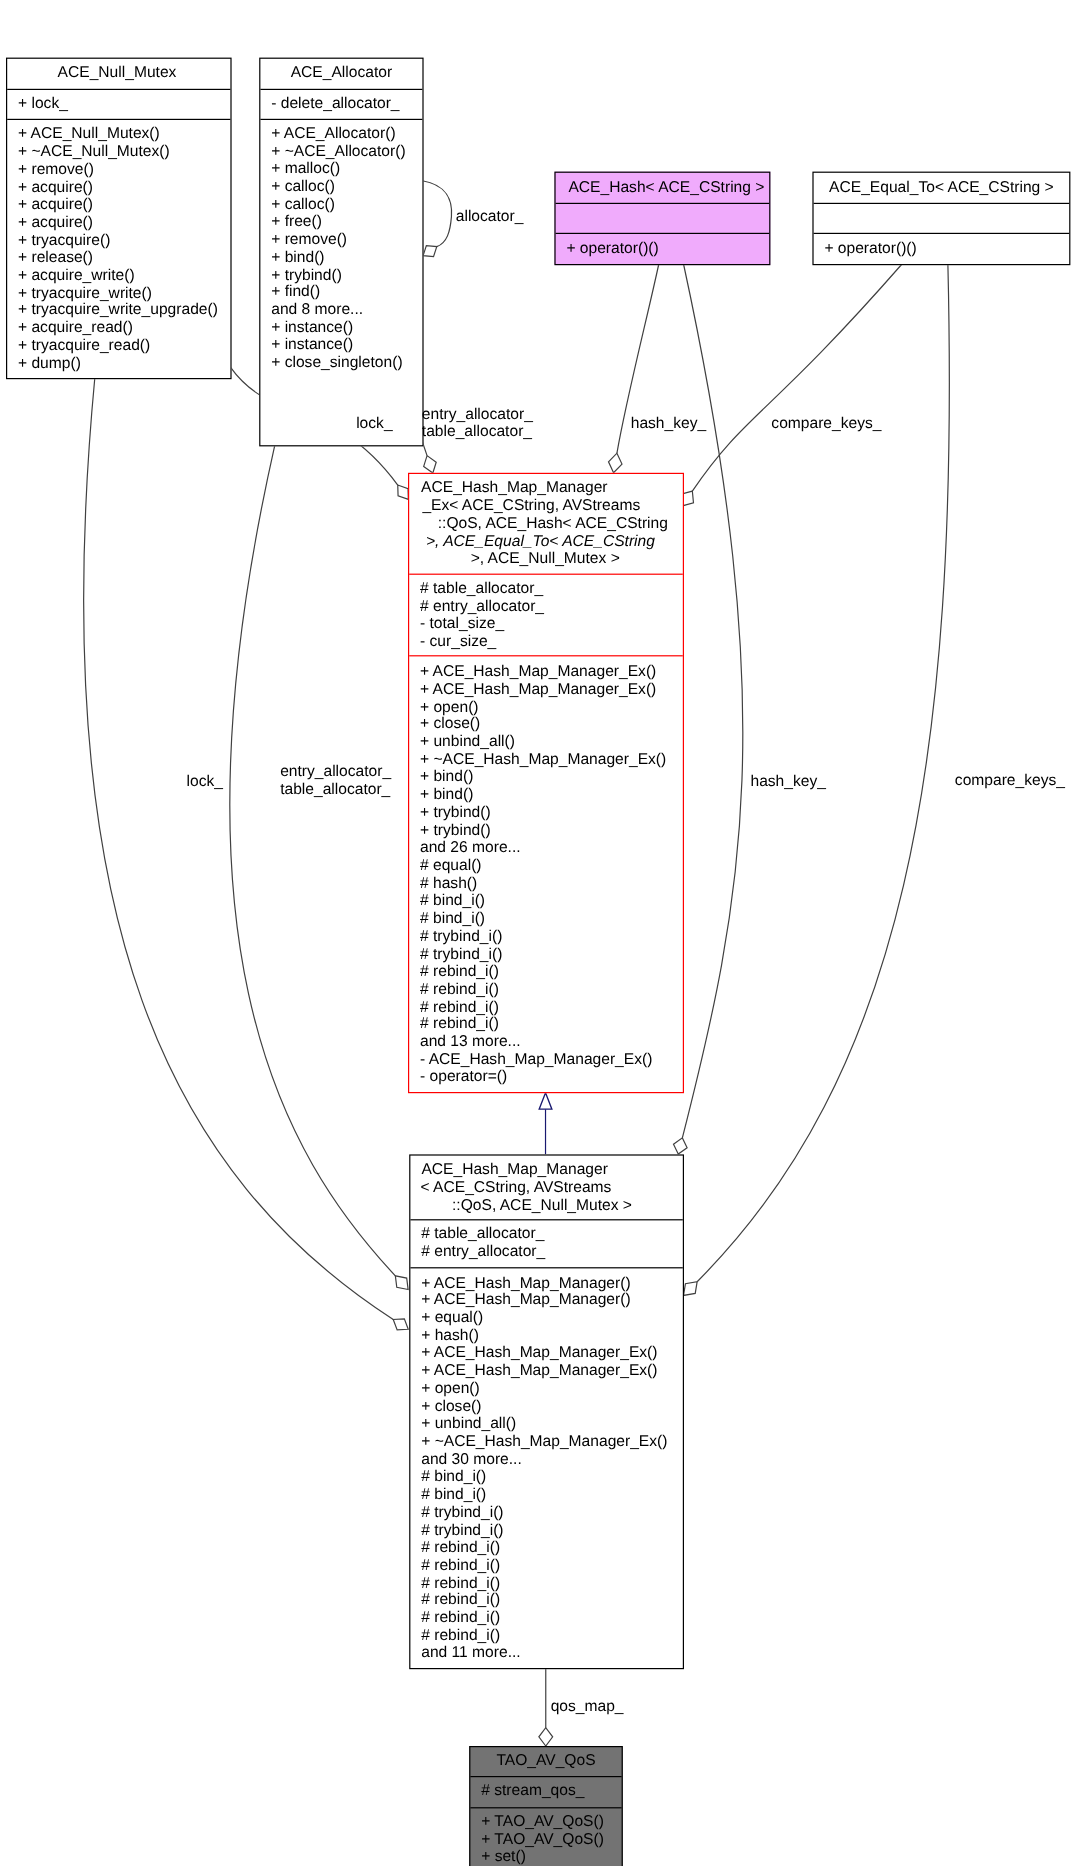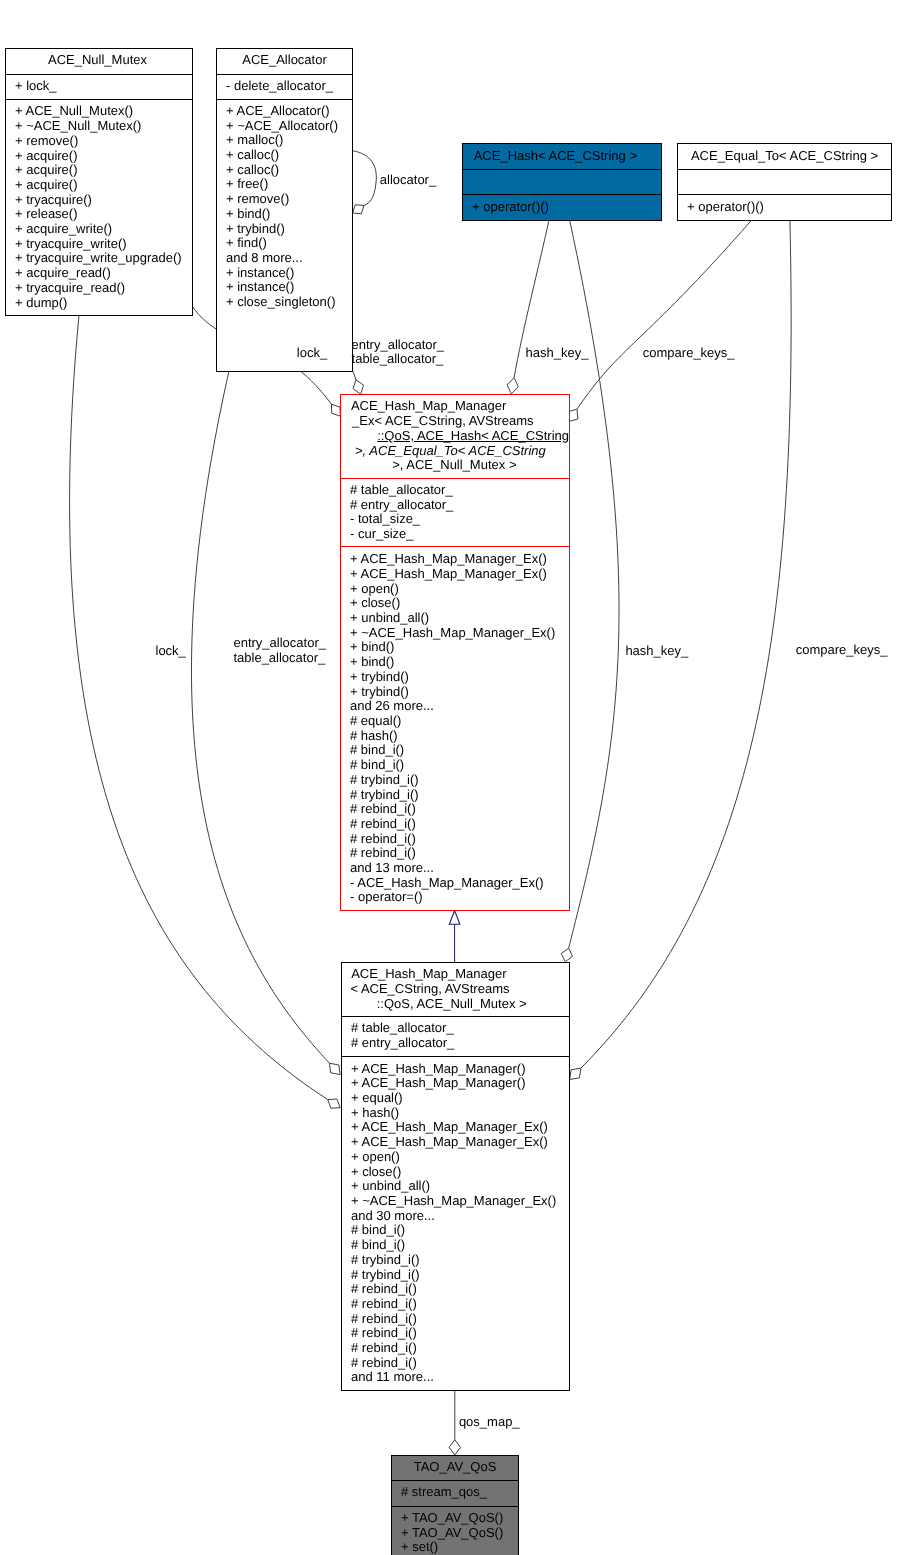--- a/index.html
+++ b/index.html
@@ -116,21 +116,21 @@
 <div class="row">+ trybind()</div>
 <div class="row">+ find()</div>
 <div class="row">and 8 more...</div>
 <div class="row">+ instance()</div>
 <div class="row">+ instance()</div>
 <div class="row">+ close_singleton()</div>
 </div>
 <div class="divider" style="top:24.5px;background:#000000;"></div>
 <div class="divider" style="top:49.7px;background:#000000;"></div>
 </div>
-<div class="nodebox" id="ace-hash-cstring" style="left:462px;top:101px;width:200px;height:78px;border-color:#000000;background:#0369a1;">
+<div class="nodebox" id="ace-hash-cstring" style="left:462px;top:101px;width:180px;height:78px;border-color:#000000;background:#f0abfc;">
 <div class="sec title" style="top:-1px;height:25.8px;">
 <div class="row" style="text-align:left;padding-left:10.7px;">ACE_Hash&lt; ACE_CString &gt;</div>
 </div>
 <div class="sec attrs" style="top:24.8px;height:25.3px;">
 </div>
 <div class="sec meths" style="top:50.1px;height:26.9px;">
 <div class="row">+ operator()()</div>
 </div>
 <div class="divider" style="top:24.8px;background:#000000;"></div>
 <div class="divider" style="top:50.1px;background:#000000;"></div>
@@ -144,21 +144,21 @@
 <div class="sec meths" style="top:50.1px;height:26.9px;">
 <div class="row">+ operator()()</div>
 </div>
 <div class="divider" style="top:24.8px;background:#000000;"></div>
 <div class="divider" style="top:50.1px;background:#000000;"></div>
 </div>
 <div class="nodebox" id="ace-hash-map-manager-ex" style="left:340px;top:352px;width:230px;height:517px;border-color:#ff0000;background:#ffffff;">
 <div class="sec title" style="top:-1px;height:84.3px;">
 <div class="row" style="text-align:left;padding-left:9.9px;">ACE_Hash_Map_Manager</div>
 <div class="row" style="text-align:left;padding-left:11px;">_Ex&lt; ACE_CString, AVStreams</div>
-<div class="row" style="text-align:right;padding-left:11.4px;text-decoration:underline;">::QoS, ACE_Hash&lt; ACE_CString</div>
+<div class="row" style="text-align:center;padding-left:11.4px;">::QoS, ACE_Hash&lt; ACE_CString</div>
 <div class="row" style="text-align:left;padding-left:10.4px;font-style:italic;"> &gt;, ACE_Equal_To&lt; ACE_CString</div>
 <div class="row" style="text-align:left;padding-left:51.2px;">&gt;, ACE_Null_Mutex &gt;</div>
 </div>
 <div class="sec attrs" style="top:83.3px;height:68.1px;">
 <div class="row"># table_allocator_</div>
 <div class="row"># entry_allocator_</div>
 <div class="row">- total_size_</div>
 <div class="row">- cur_size_</div>
 </div>
 <div class="sec meths" style="top:151.4px;height:364.6px;">

